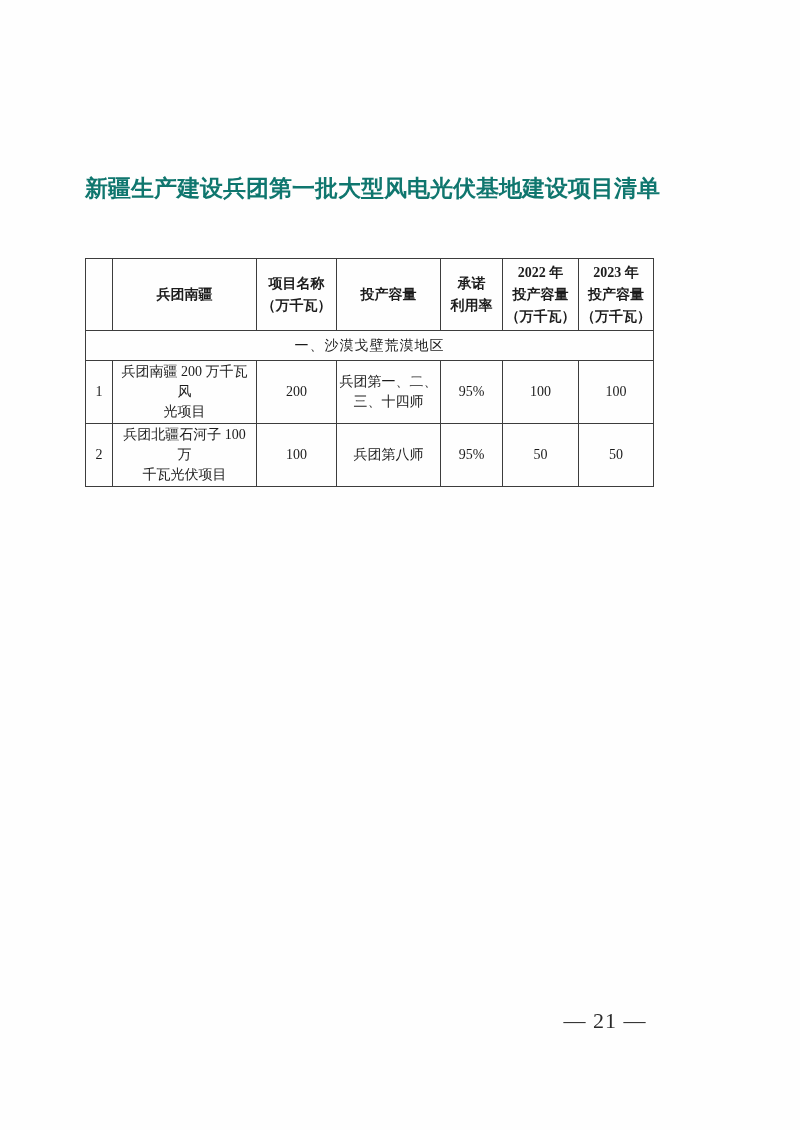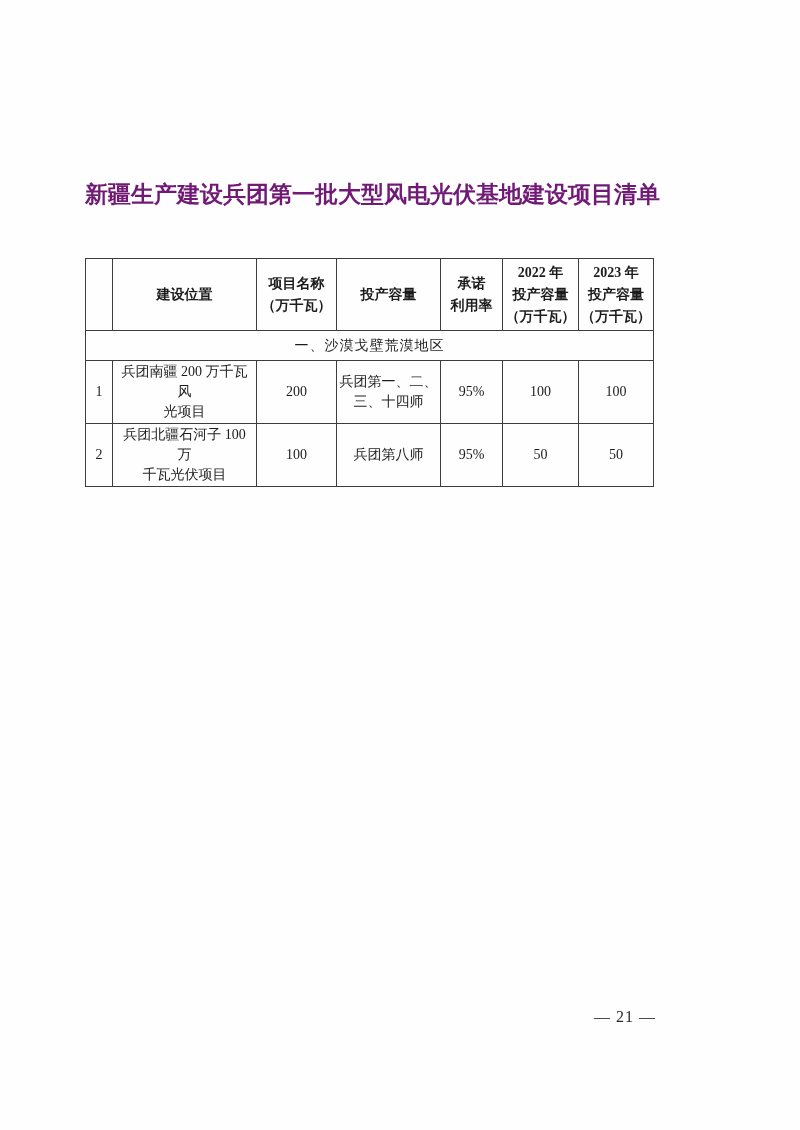--- a/index.html
+++ b/index.html
@@ -11,28 +11,28 @@
     width: 800px;
     height: 1130px;
     position: relative;
     background: #fefefe;
     color: #1c1c1c;
     font-family: "Liberation Serif", serif;
   }
   .doc-title {
     position: absolute;
     left: 85px;
-    top: 179px;
+    top: 173px;
     width: 568px;
     text-align: center;
     font-size: 23px;
     font-weight: 700;
     white-space: nowrap;
     letter-spacing: 0px;
-    color: #701a75;
+    color: #0f766e;
   }
   table.projects {
     position: absolute;
     left: 85px;
     top: 258px;
     width: 568px;
     border-collapse: collapse;
     table-layout: fixed;
   }
   table.projects td, table.projects th {
@@ -74,25 +74,25 @@
   td.loc-cell {
     text-align: left;
     padding-left: 5px;
     margin-left: 40px;
   }
   td.num-cell {
     font-size: 15px;
   }
   .page-number {
     position: absolute;
-    left: 560px;
+    left: 540px;
     top: 1008px;
     width: 130px;
     text-align: center;
-    font-size: 16px;
+    font-size: 22px;
     color: #2a2a2a;
     letter-spacing: 1px;
   }
 </style>
 </head>
 <body>
 
 <div class="doc-title">新疆生产建设兵团第一批大型风电光伏基地建设项目清单</div>
 
 <table class="projects">
@@ -101,21 +101,21 @@
     <col style="width:144px">
     <col style="width:80px">
     <col style="width:104px">
     <col style="width:62px">
     <col style="width:76px">
     <col style="width:75px">
   </colgroup>
   <tbody>
     <tr class="header-row">
       <th></th>
-      <th>建设位置</th>
+      <th>兵团南疆</th>
       <th>项目名称
 （万千瓦）</th>
       <th>投产容量</th>
       <th>承诺
 利用率</th>
       <th>2022 年
 投产容量
 （万千瓦）</th>
       <th>2023 年
 投产容量

